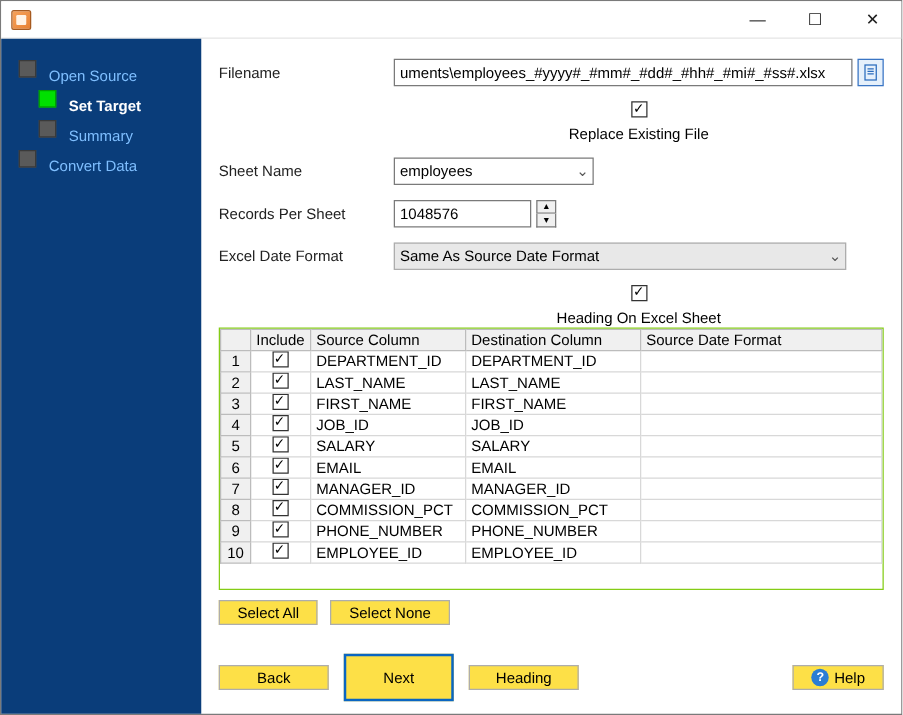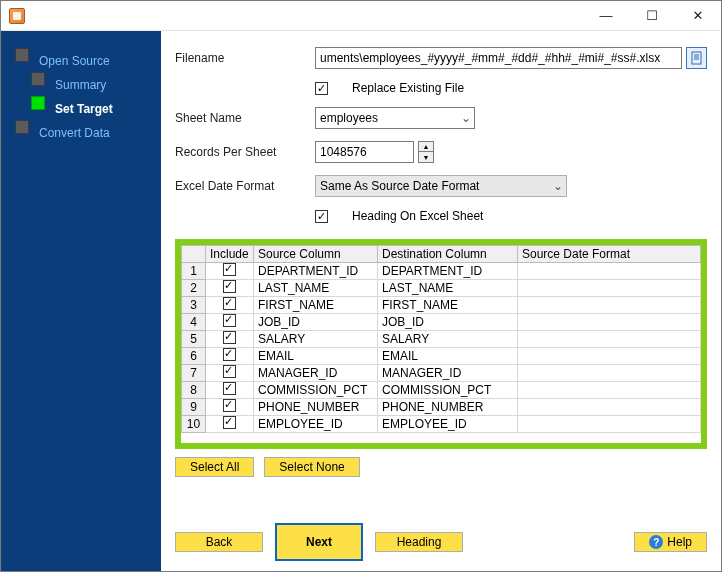--- a/index.html
+++ b/index.html
@@ -20,74 +20,74 @@
   .navlabel { font-size:12px; color:#fff;margin-top:12px; }
   .navlabel.link { color:#7fbfff; }
   .main { flex:1; display:flex; flex-direction:column; padding:16px 14px 10px 14px; min-width:0; }
   .form { display:flex; flex-direction:column; gap:12px; }
   .row { display:flex; align-items:center; }
   .lbl { width:140px; font-size:12px; color:#222; }
   .field { flex:1; display:flex; align-items:center; gap:4px; }
   .textinput { height:22px; border:1px solid #7a7a7a; padding:0 4px; font-size:12px; font-family:inherit; width:100%; background:#fff; }
   .openbtn { width:22px; height:22px; border:1px solid #3a75c4; background:#e5f0fb; display:flex; align-items:center; justify-content:center; }
   .openbtn svg{display:block;}
-  .chkrow { padding-left:140px; display:flex; align-items:center; gap:24px; }
+  .chkrow { padding-left:140px; display:flex; align-items:center; gap:6px;flex-direction:column; }
   .chk { width:13px; height:13px; border:1px solid #333; display:inline-flex; align-items:center; justify-content:center; background:#fff; }
   .chk.on::after{ content:"✓"; font-size:11px; line-height:11px; color:#000; }
   .combo { position:relative; display:inline-block; }
   .combo input { height:22px; border:1px solid #7a7a7a; padding:0 18px 0 4px; font-size:12px; font-family:inherit; background:#fff; }
   .combo .caret { position:absolute; right:1px; top:1px; bottom:1px; width:16px; display:flex; align-items:center; justify-content:center; color:#555; pointer-events:none;}
   .combo.flat input{ background:#e8e8e8; border:1px solid #adadad; }
   .spinner { display:flex; flex-direction:column; }
   .spinbtn { width:16px; height:11px; border:1px solid #7a7a7a; background:#f0f0f0; font-size:7px; line-height:7px; display:flex; align-items:center; justify-content:center; }
   .spinbtn + .spinbtn{ border-top:none; }
-  .tablewrap { margin-top:16px; border:6px solid #84cc16; flex:0 0 210px; overflow:hidden; background:#fff;}
+  .tablewrap { margin-top:1px; border:1px solid #84cc16; flex:0 0 210px; overflow:hidden; background:#fff;}
   table { border-collapse:collapse; width:100%; }
   th, td { border:1px solid #d8d8d8; font-size:12px; text-align:left; padding:0 4px; height:17px; background:#fff; color:#000; font-weight:normal; white-space:nowrap; overflow:hidden; }
   th { background:#f0f0f0; border:1px solid #bcbcbc; }
   th.corner { width:24px; }
   th.inc { width:48px; }
   th.src { width:124px; }
   th.dst { width:140px; }
   td.rowhead { background:#f0f0f0; text-align:center; border-color:#bcbcbc; }
   td.inccell { text-align:center; }
   .gridchk { display:inline-block; width:13px; height:13px; border:1px solid #333; position:relative; background:#fff;}
   .gridchk.on::after{content:"✓"; position:absolute; left:0; top:-2px; font-size:11px;}
   .selrow { margin-top:8px; display:flex; gap:10px; }
   .btn { height:20px; padding:0 14px; border:1px solid #adadad; background:#fde047; font-size:12px; font-family:inherit; display:inline-flex; align-items:center; justify-content:center; }
   .wizrow { margin-top:auto; display:flex; gap:12px; padding-top:10px; align-items:center; }
   .wizrow .spacer{flex:1;}
   .btn.wiz{ width:88px; justify-content:center; }
-  .btn.primary{ border:2px solid #0a66c2; padding:17px 13px;font-weight:bold; }
+  .btn.primary{ border:2px solid #0a66c2; padding:17px 13px; }
   .helpico{ width:14px; height:14px; border-radius:50%; background:#2a7dd4; color:#fff; display:inline-flex; align-items:center; justify-content:center; font-size:10px; font-weight:bold; margin-right:4px;}
 </style>
 </head>
 <body>
 
 <div class="window">
   <div class="titlebar">
     <div class="titlebar-icon"></div>
     <div class="titlebar-spacer"></div>
     <div class="winbtn">—</div>
     <div class="winbtn">☐</div>
     <div class="winbtn close">✕</div>
   </div>
   <div class="body">
     <div class="sidebar">
       <div class="navitem level1">
         <span class="navbox"></span>
         <span class="navlabel link">Open Source</span>
       </div>
+      <div class="navitem level2 active">
+        <span class="navbox on"></span>
+        <span class="navlabel">Set Target</span>
+      </div>
       <div class="navitem level2">
         <span class="navbox"></span>
         <span class="navlabel link">Summary</span>
-      </div>
-      <div class="navitem level2 active">
-        <span class="navbox on"></span>
-        <span class="navlabel">Set Target</span>
       </div>
       <div class="navitem level1">
         <span class="navbox"></span>
         <span class="navlabel link">Convert Data</span>
       </div>
     </div>
 
     <div class="main">
       <div class="form">
         <div class="row">
@@ -116,33 +116,33 @@
             <div class="combo">
               <input style="width: 160px;" value="employees">
               <span class="caret">⌄</span>
             </div>
           </div>
         </div>
 
         <div class="row">
           <div class="lbl">Records Per Sheet</div>
           <div class="field">
-            <input class="textinput" style="width: 99px; flex: 0 0 auto;" value="1048576">
+            <input class="textinput" style="width: 110px; flex: 0 0 auto;" value="1048576">
             <div class="spinner">
               <div class="spinbtn">▲</div>
               <div class="spinbtn">▼</div>
             </div>
           </div>
         </div>
 
         <div class="row">
           <div class="lbl">Excel Date Format</div>
           <div class="field">
             <div class="combo flat">
-              <input style="width: 252px;" readonly="" value="Same As Source Date Format">
+              <input style="width: 362px;" readonly="" value="Same As Source Date Format">
               <span class="caret">⌄</span>
             </div>
           </div>
         </div>
 
         <div class="chkrow">
           <span class="chk on"></span>
           <span>Heading On Excel Sheet</span>
         </div>
       </div>

